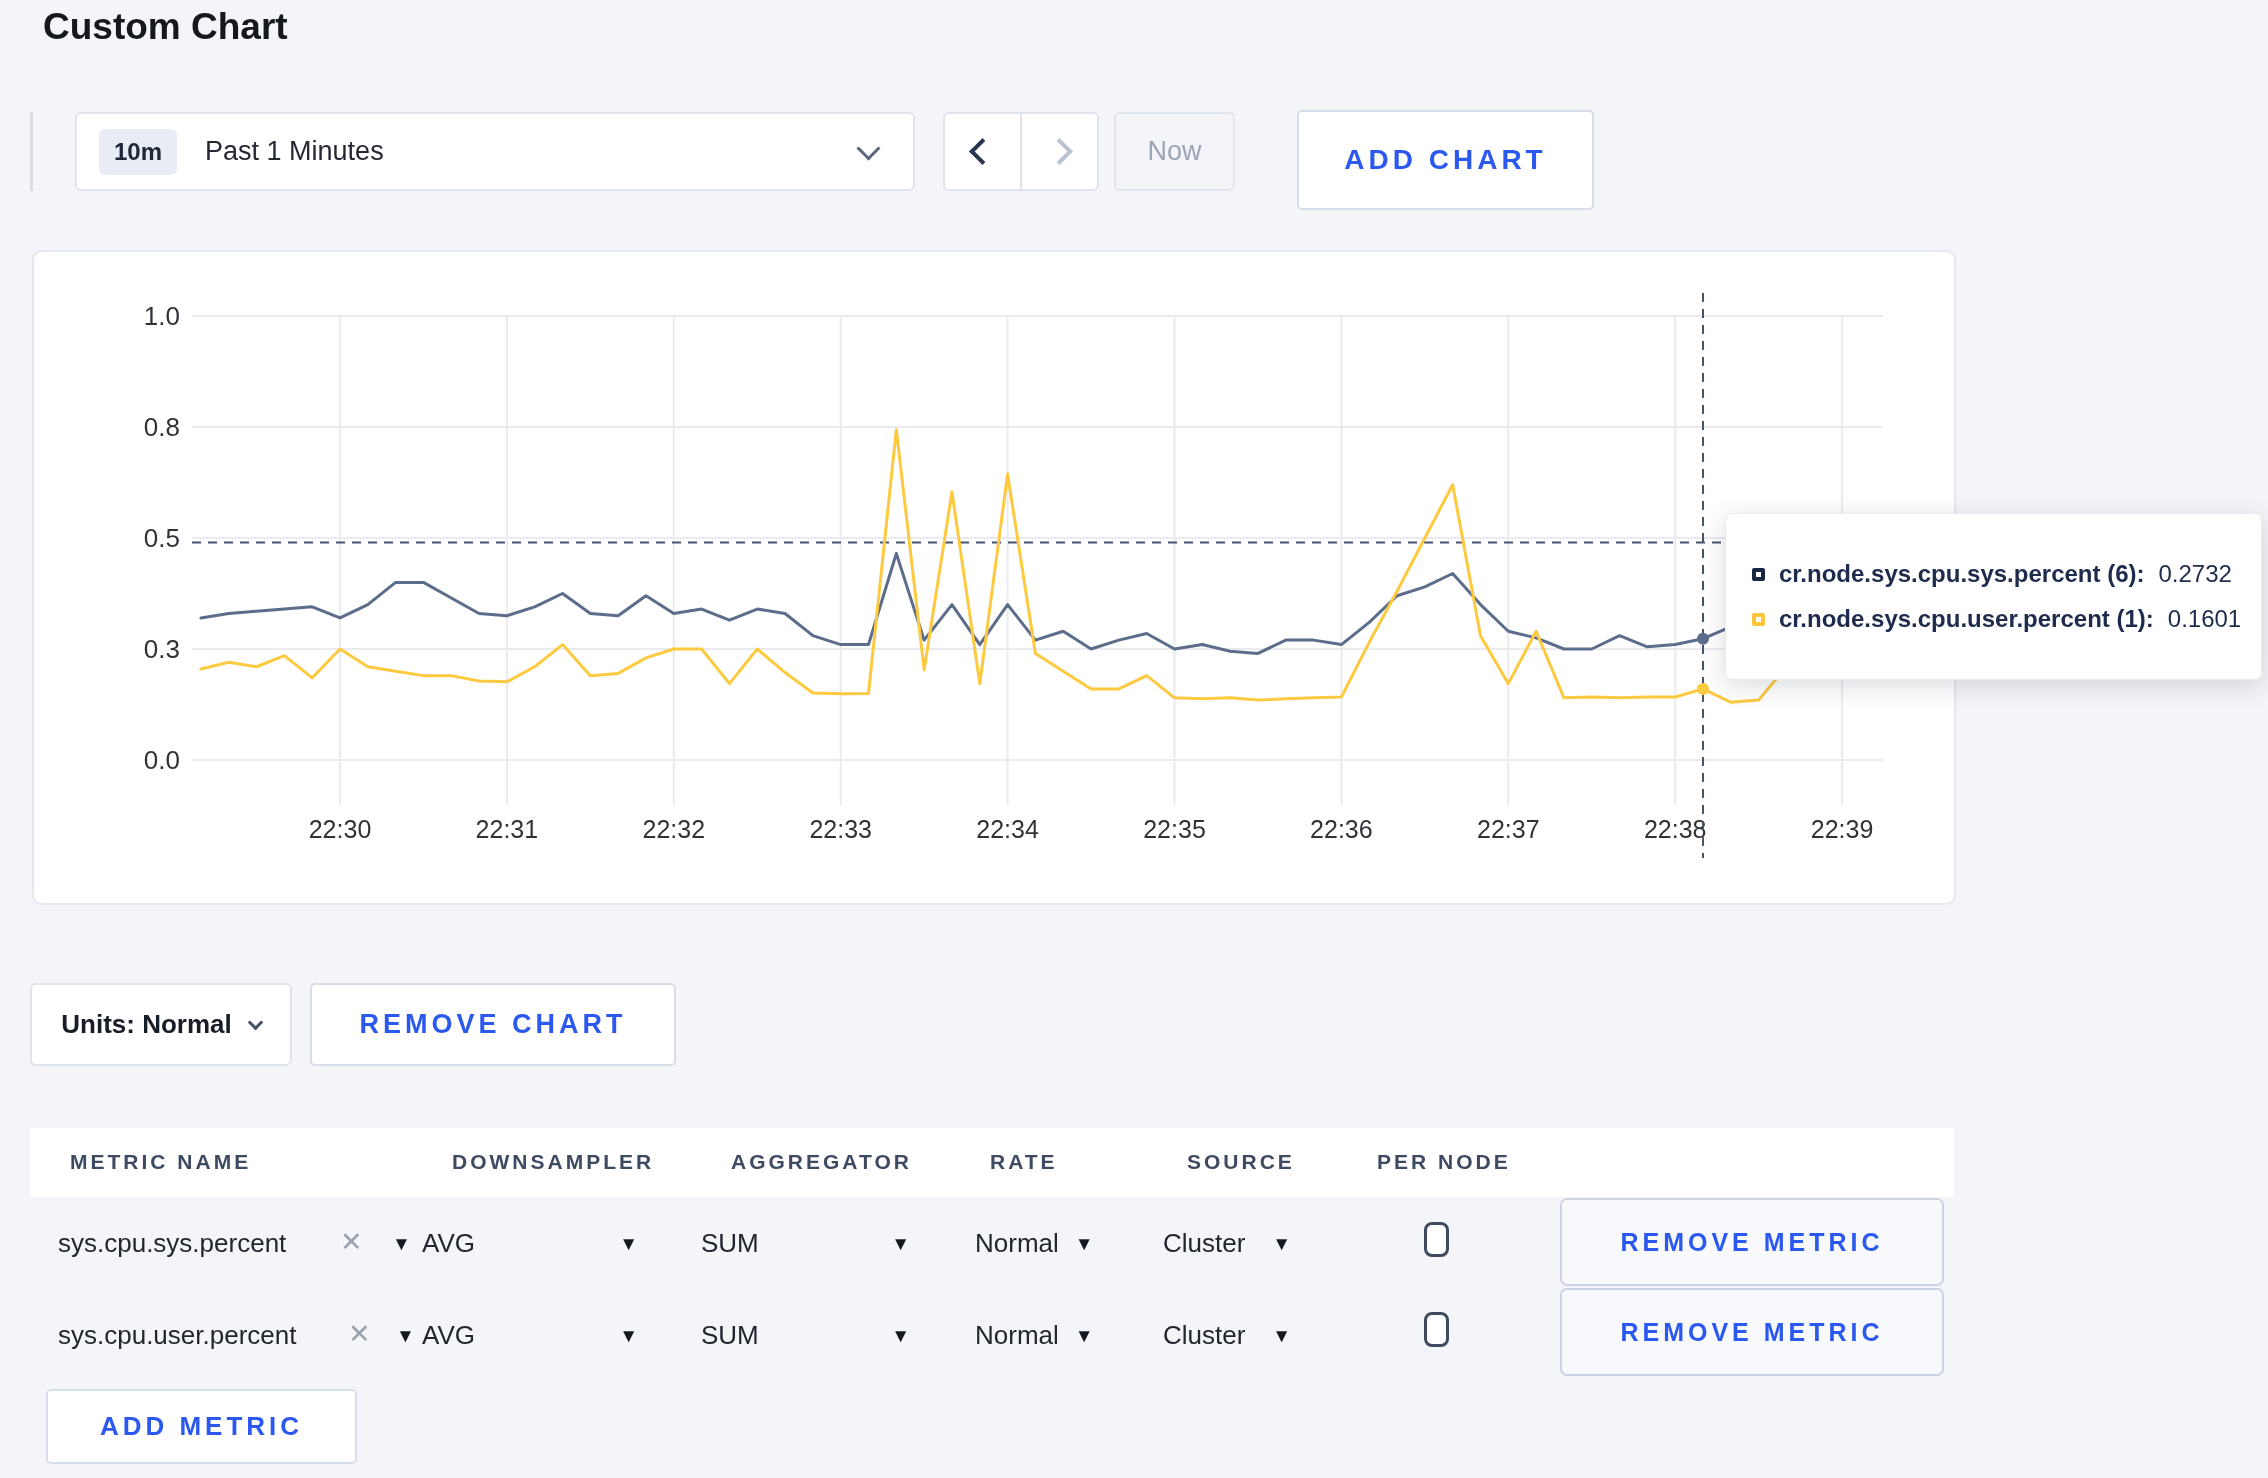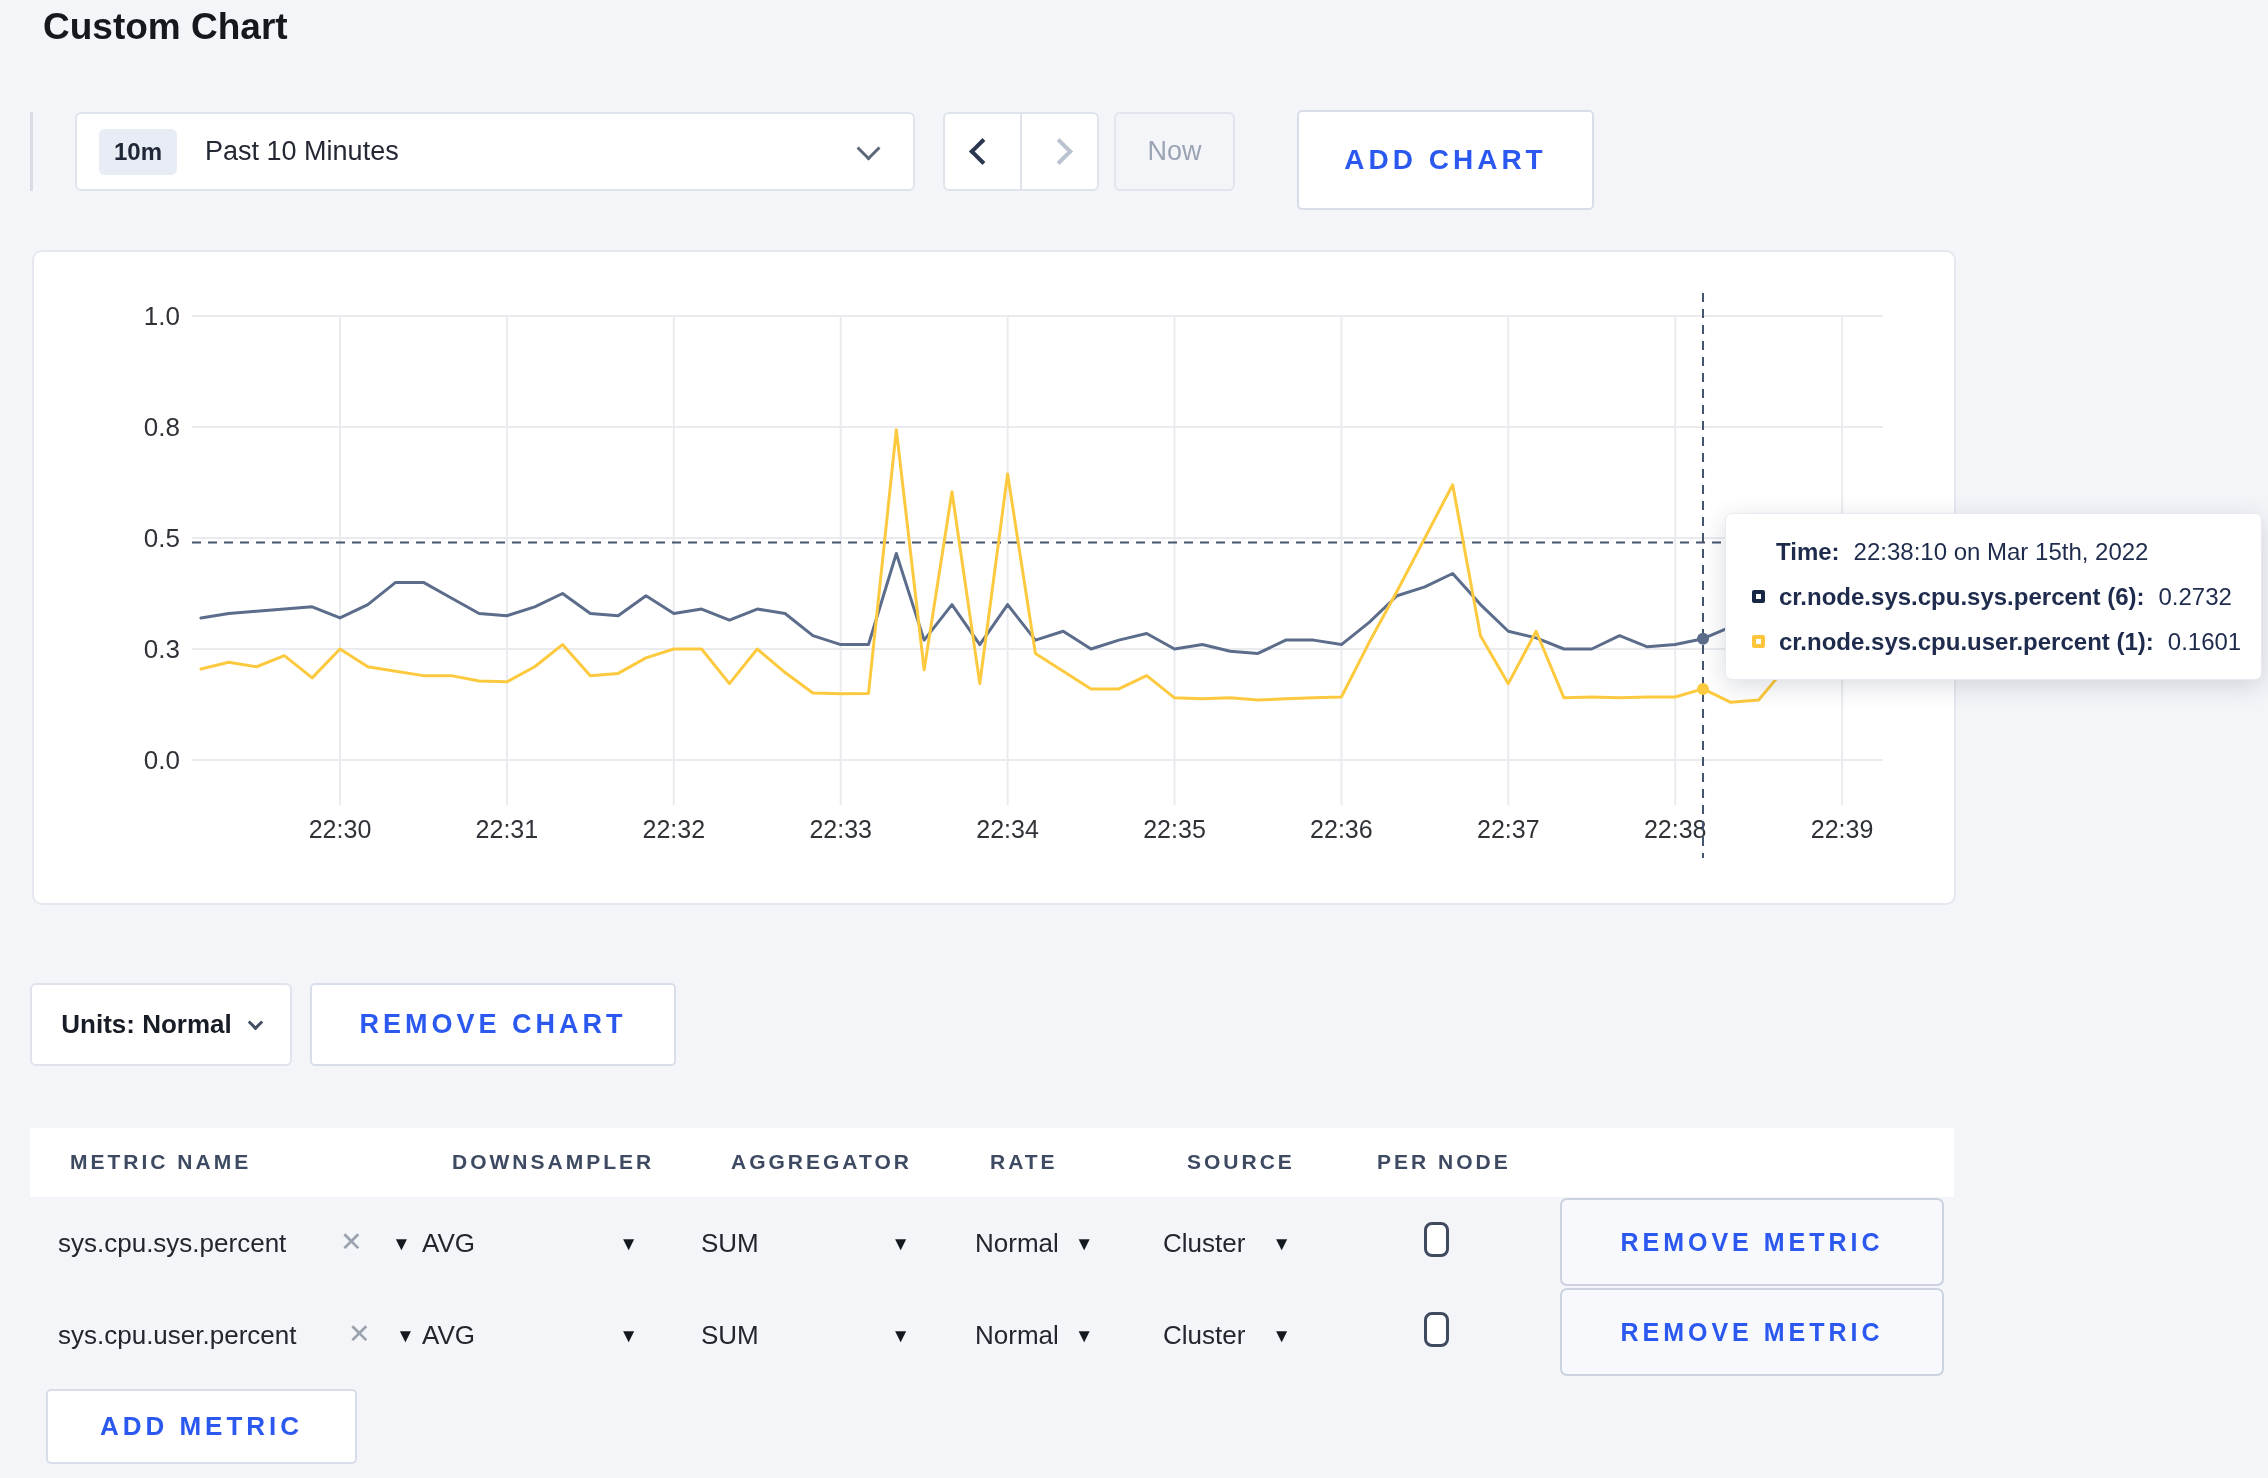--- a/index.html
+++ b/index.html
@@ -105,21 +105,21 @@
 </style>
 </head>
 <body>
 
 <h1 class="abs page-title">Custom Chart</h1>
 
 <div class="abs left-rule"></div>
 
 <div class="abs time-select">
   <span class="time-badge">10m</span>
-  <span class="time-label">Past 10 Minutes</span>
+  <span class="time-label">Past 1 Minutes</span>
   <span class="chev chev-down"></span>
 </div>
 
 <div class="abs nav-group">
   <div class="nav-btn">
     <span class="chev chev-left"></span>
   </div>
   <div class="nav-btn">
     <span class="chev chev-right"></span>
   </div>
@@ -164,24 +164,20 @@
     <line x1="192" x2="1883" y1="542.44" y2="542.44" class="cross"></line>
     <line x1="1703.0166666666667" x2="1703.0166666666667" y1="293" y2="858" class="cross"></line>
     <polyline points="200.91666666666666,617.92 228.73333333333335,613.48 256.55,611.26 284.3666666666667,609.04 312.18333333333334,606.82 340,617.92 367.81666666666666,604.6 395.6333333333333,582.4 423.45,582.4 451.26666666666665,597.94 479.08333333333337,613.48 506.9,615.7 534.7166666666667,606.82 562.5333333333333,593.5 590.35,613.48 618.1666666666667,615.7 645.9833333333333,595.72 673.8,613.48 701.6166666666667,609.04 729.4333333333334,620.14 757.25,609.04 785.0666666666666,613.48 812.8833333333333,635.68 840.7,644.56 868.5166666666667,644.56 896.3333333333334,553.54 924.15,640.12 951.9666666666667,604.6 979.7833333333333,644.56 1007.6,604.6 1035.4166666666665,640.12 1063.2333333333333,631.24 1091.0500000000002,649 1118.8666666666668,640.12 1146.6833333333334,633.46 1174.5,649 1202.3166666666666,644.56 1230.1333333333332,651.22 1257.95,653.44 1285.7666666666667,640.12 1313.5833333333335,640.12 1341.4,644.56 1369.2166666666667,622.36 1397.0333333333333,595.72 1424.8500000000001,586.84 1452.6666666666667,573.52 1480.4833333333333,604.6 1508.3,631.24 1536.1166666666668,637.9 1563.9333333333334,649 1591.75,649 1619.5666666666666,635.68 1647.3833333333334,646.78 1675.2,644.56 1703.0166666666667,638.6992 1730.8333333333333,626.8 1758.65,629.02 1786.4666666666667,626.8 1814.2833333333333,626.8 1842.1000000000001,622.36 1869.9166666666667,626.8" fill="none" stroke="#5c6d8c" stroke-width="3" stroke-linejoin="round" stroke-linecap="round"></polyline>
     <polyline points="200.91666666666666,668.98 228.73333333333335,662.3199999999999 256.55,666.76 284.3666666666667,655.66 312.18333333333334,677.86 340,649 367.81666666666666,666.76 395.6333333333333,671.2 423.45,675.64 451.26666666666665,675.64 479.08333333333337,680.968 506.9,681.856 534.7166666666667,666.76 562.5333333333333,644.56 590.35,675.64 618.1666666666667,673.42 645.9833333333333,657.88 673.8,649 701.6166666666667,649 729.4333333333334,683.6320000000001 757.25,649 785.0666666666666,672.532 812.8833333333333,692.956 840.7,693.844 868.5166666666667,693.4 896.3333333333334,429.664 924.15,669.8679999999999 951.9666666666667,491.824 979.7833333333333,683.6320000000001 1007.6,474.06399999999996 1035.4166666666665,653.44 1063.2333333333333,671.2 1091.0500000000002,688.96 1118.8666666666668,688.96 1146.6833333333334,675.64 1174.5,697.84 1202.3166666666666,698.728 1230.1333333333332,697.84 1257.95,700.06 1285.7666666666667,698.728 1313.5833333333335,697.84 1341.4,696.952 1369.2166666666667,642.34 1397.0333333333333,591.28 1424.8500000000001,538 1452.6666666666667,484.72 1480.4833333333333,635.68 1508.3,683.6320000000001 1536.1166666666668,631.24 1563.9333333333334,697.84 1591.75,696.952 1619.5666666666666,697.84 1647.3833333333334,696.952 1675.2,696.952 1703.0166666666667,688.9156 1730.8333333333333,702.28 1758.65,700.06 1786.4666666666667,666.76 1814.2833333333333,675.64 1842.1000000000001,642.34 1869.9166666666667,651.22" fill="none" stroke="#fdca3f" stroke-width="3" stroke-linejoin="round" stroke-linecap="round"></polyline>
     <circle cx="1703.0166666666667" cy="638.6992" r="6" fill="#5c6d8c"></circle>
     <circle cx="1703.0166666666667" cy="688.9156" r="6" fill="#fdca3f"></circle>
   </svg>
 
 <div class="abs tooltip">
   <div class="tt-row">
-    <span class="tt-time-label">Time:</span>
-    <span>22:38:10 on Mar 15th, 2022</span>
-  </div>
-  <div class="tt-row">
     <span class="tt-swatch" style="border-color: rgb(24, 39, 67);"></span>
     <span class="tt-metric">cr.node.sys.cpu.sys.percent (6):</span>
     <span>0.2732</span>
   </div>
   <div class="tt-row">
     <span class="tt-swatch" style="border-color: rgb(253, 197, 58);"></span>
     <span class="tt-metric">cr.node.sys.cpu.user.percent (1):</span>
     <span>0.1601</span>
   </div>
 </div>

